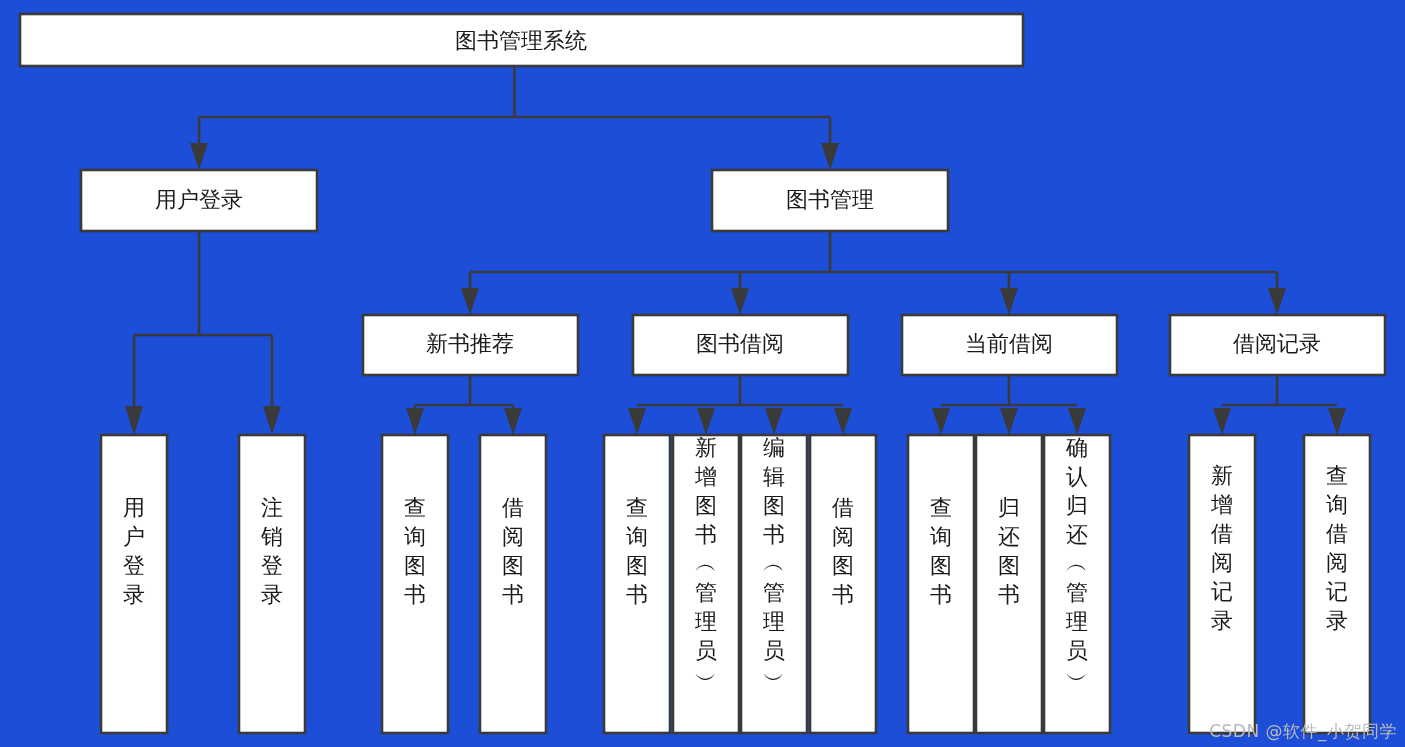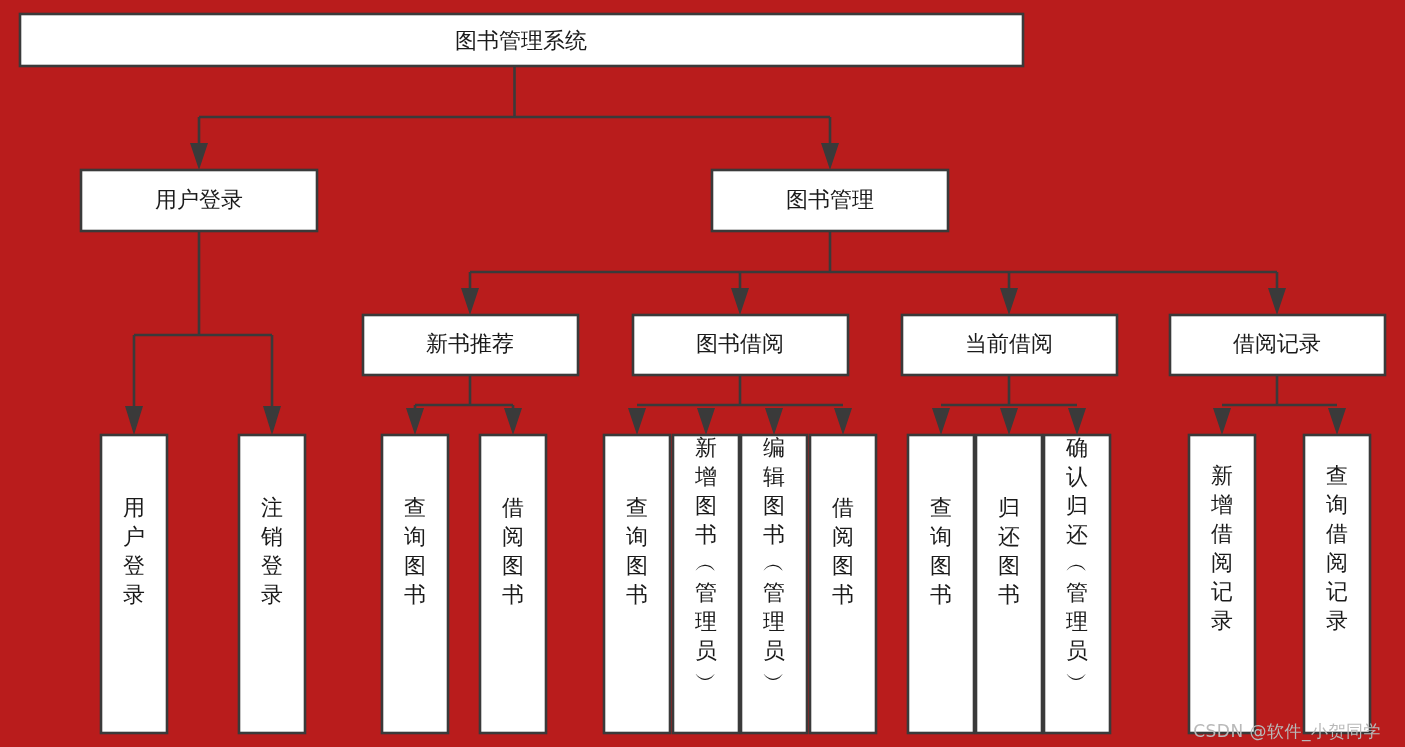--- a/index.html
+++ b/index.html
@@ -7,21 +7,21 @@
     padding: 0;
     background: #ffffff;
   }
   body {
     font-family: "DejaVu Sans", "Liberation Sans", sans-serif;
   }
   #diagram-root {
     position: relative;
     width: 1405px;
     height: 747px;
-    background: #b91c1c;
+    background: #1d4ed8;
     overflow: hidden;
   }
   svg#tree-svg {
     position: absolute;
     left: 0;
     top: 0;
     width: 1405px;
     height: 747px;
     display: block;
   }
@@ -48,21 +48,21 @@
     dominant-baseline: middle;
   }
   .node-label-vert {
     font-family: "DejaVu Sans", "Liberation Sans", sans-serif;
     fill: #1a1a1a;
     font-size: 22px;
     text-anchor: middle;
   }
   .watermark {
     position: absolute;
-    right: 24px;
+    right: 8px;
     bottom: 4px;
     font-family: "DejaVu Sans", "Liberation Sans", sans-serif;
     font-size: 17px;
     color: #b9b9b9;
     letter-spacing: 0.5px;
     white-space: nowrap;
     pointer-events: none;
   }
 </style>
 </head>

